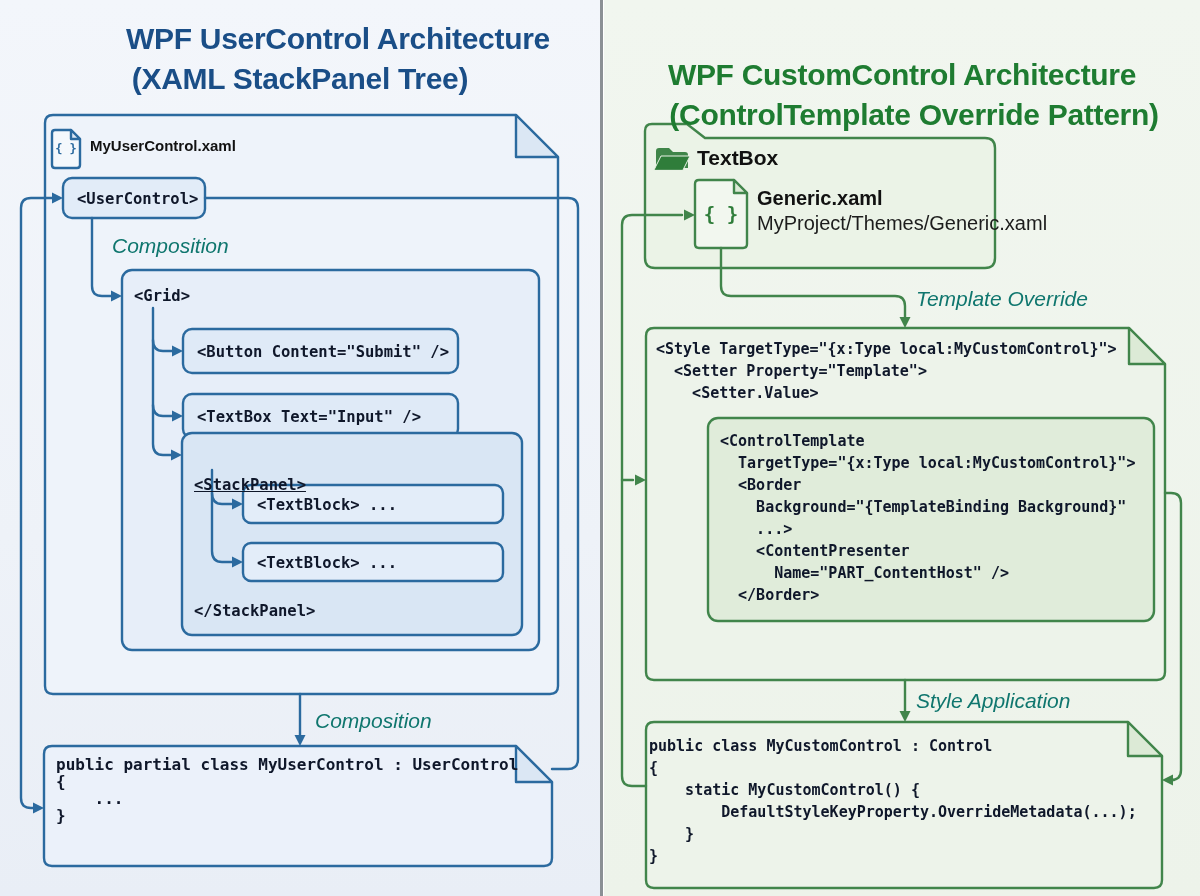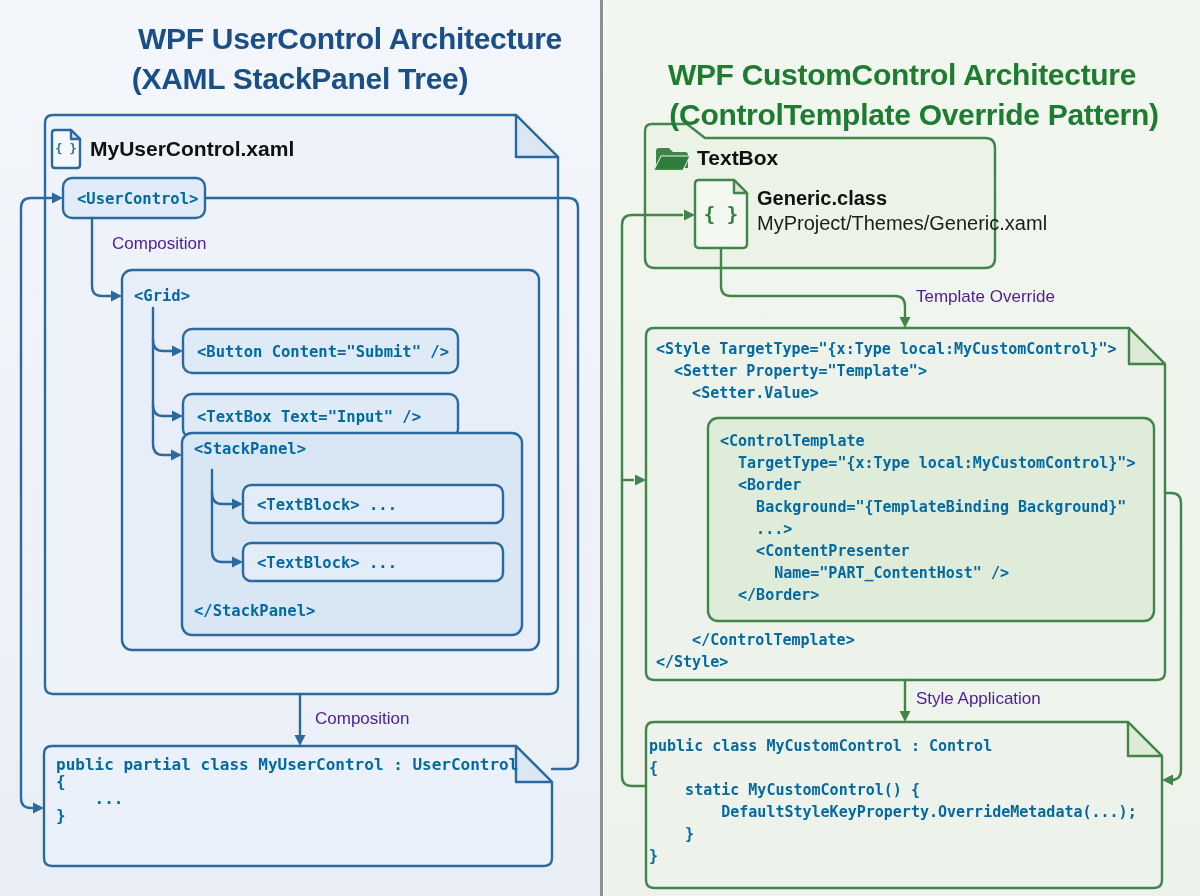--- a/index.html
+++ b/index.html
@@ -6,25 +6,25 @@
   body{width:1200px;height:896px;overflow:hidden;font-family:"Liberation Sans",sans-serif;}
   .stage{position:relative;width:1200px;height:896px;background:#fff;}
   .abs{position:absolute;}
   .panel-left{left:0;top:0;width:601px;height:896px;background:linear-gradient(180deg,#f3f6fb 0%,#eef2f8 60%,#e9eef6 100%);}
   .panel-right{left:604px;top:0;width:596px;height:896px;background:linear-gradient(180deg,#f1f6ef 0%,#edf3ea 100%);}
   .divider{left:600px;top:0;width:3px;height:896px;background:#8b9095;}
   svg.layer{left:0;top:0;width:1200px;height:896px;}
   .title{font-weight:bold;font-size:30px;text-align:center;letter-spacing:-0.3px;}
   .title.blue{color:#1a4e87;}
   .title.green{color:#1e7c31;margin-top:36px;}
-  .mono{font-family:"DejaVu Sans Mono",monospace;font-weight:bold;color:#0369a1;}
+  .mono{font-family:"DejaVu Sans Mono",monospace;font-weight:bold;color:#0f172a;}
   .tag{font-size:15.5px;line-height:18px;white-space:pre;}
   .codeblock{font-size:16px;line-height:17px;white-space:pre;}
   .codeblock.green{font-size:15px;line-height:22px;}
-  .label{font-size:17px;color:#4c1d95;white-space:nowrap;}
+  .label{font-size:21px;color:#0f766e;white-space:nowrap;font-style:italic;}
   .h-bold{font-weight:bold;color:#111;white-space:nowrap;}
   .braces{color:#2b6a9f;text-align:center;}
   .braces.green{color:#2f7d3a;}
 </style>
 </head>
 <body>
 
 <div class="stage">
 
   <div class="abs panel-left"></div>
@@ -100,65 +100,63 @@
     </g>
     <g fill="#41854b" stroke="none">
       <polygon points="695,215 684,209.5 684,220.5"></polygon>
       <polygon points="646,480 635,474.5 635,485.5"></polygon>
       <polygon points="905,328 899.5,317 910.5,317"></polygon>
       <polygon points="905,722 899.5,711 910.5,711"></polygon>
       <polygon points="1162,780 1173,774.5 1173,785.5"></polygon>
     </g>
   </svg>
 
-  <div class="abs title blue" style="left:12px;top:22px;width:676px;">WPF UserControl Architecture</div>
+  <div class="abs title blue" style="left:0;top:22px;width:676px;">WPF UserControl Architecture</div>
   <div class="abs title blue" style="left:0;top:62px;width:600px;">(XAML StackPanel Tree)</div>
 
   <div class="abs mono braces" style="left:52px;top:142px;width:28px;font-size:12px;">{ }</div>
-  <div class="abs h-bold" style="left:90px;top:137px;font-size:21px;">MyUserControl.xaml</div>
+  <div class="abs h-bold" style="left:90px;top:137px;font-size:15px;">MyUserControl.xaml</div>
 
   <div class="abs mono tag" style="left:77px;top:190px;">&lt;UserControl&gt;</div>
   <div class="abs label" style="left:112px;top:234px;">Composition</div>
   <div class="abs mono tag" style="left:134px;top:287px;">&lt;Grid&gt;</div>
   <div class="abs mono tag" style="left:197px;top:343px;">&lt;Button Content="Submit" /&gt;</div>
   <div class="abs mono tag" style="left:197px;top:408px;">&lt;TextBox Text="Input" /&gt;</div>
-  <div class="abs mono tag" style="left:194px;top:440px;">&lt;StackPanel&gt;</div>
+  <div class="abs mono tag" style="left:194px;top:476px;text-decoration:underline;">&lt;StackPanel&gt;</div>
   <div class="abs mono tag" style="left:257px;top:496px;">&lt;TextBlock&gt; ...</div>
   <div class="abs mono tag" style="left:257px;top:554px;">&lt;TextBlock&gt; ...</div>
   <div class="abs mono tag" style="left:194px;top:602px;">&lt;/StackPanel&gt;</div>
 
   <div class="abs label" style="left:315px;top:709px;">Composition</div>
   <div class="abs mono codeblock" style="left:56px;top:756px;">public partial class MyUserControl : UserControl
 {
     ...
 }</div>
 
   <div class="abs title green" style="left:604px;top:22px;width:596px;">WPF CustomControl Architecture</div>
   <div class="abs title green" style="left:604px;top:62px;width:620px;">(ControlTemplate Override Pattern)</div>
 
   <div class="abs h-bold" style="left:697px;top:146px;font-size:21px;">TextBox</div>
   <div class="abs mono braces green" style="left:695px;top:203px;width:52px;font-size:19px;">{ }</div>
-  <div class="abs h-bold" style="left:757px;top:187px;font-size:20px;">Generic.class</div>
+  <div class="abs h-bold" style="left:757px;top:187px;font-size:20px;">Generic.xaml</div>
   <div class="abs" style="left:757px;top:212px;font-size:20px;color:#1c1c1c;white-space:nowrap;">MyProject/Themes/Generic.xaml</div>
 
   <div class="abs label" style="left:916px;top:287px;">Template Override</div>
 
   <div class="abs mono codeblock green" style="left:656px;top:338px;">&lt;Style TargetType="{x:Type local:MyCustomControl}"&gt;
   &lt;Setter Property="Template"&gt;
     &lt;Setter.Value&gt;</div>
   <div class="abs mono codeblock green" style="left:720px;top:430px;">&lt;ControlTemplate
   TargetType="{x:Type local:MyCustomControl}"&gt;
   &lt;Border
     Background="{TemplateBinding Background}"
     ...&gt;
     &lt;ContentPresenter
       Name="PART_ContentHost" /&gt;
   &lt;/Border&gt;</div>
-  <div class="abs mono codeblock green" style="left:656px;top:629px;">    &lt;/ControlTemplate&gt;
-&lt;/Style&gt;</div>
 
   <div class="abs label" style="left:916px;top:689px;">Style Application</div>
 
   <div class="abs mono codeblock green" style="left:649px;top:735px;">public class MyCustomControl : Control
 {
     static MyCustomControl() {
         DefaultStyleKeyProperty.OverrideMetadata(...);
     }
 }</div>
 

